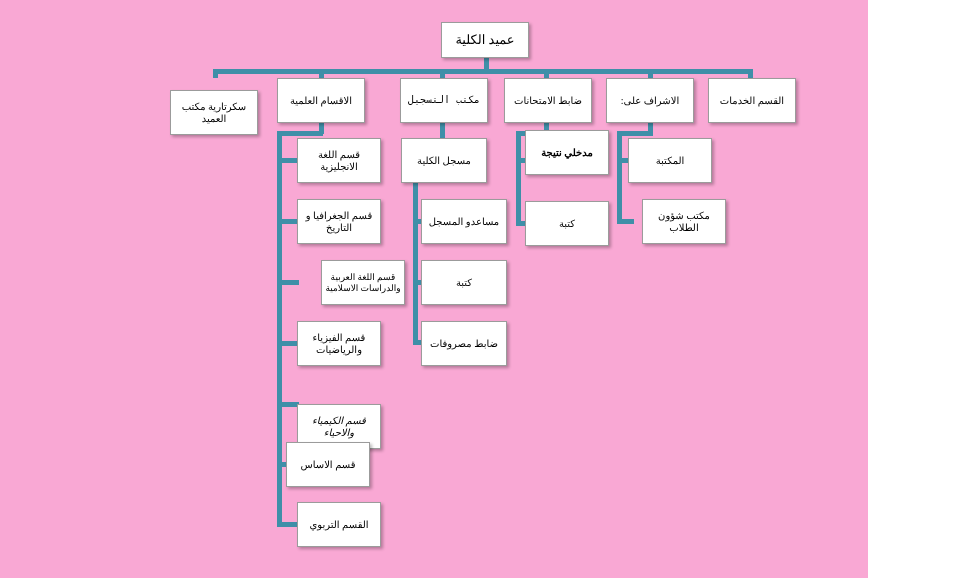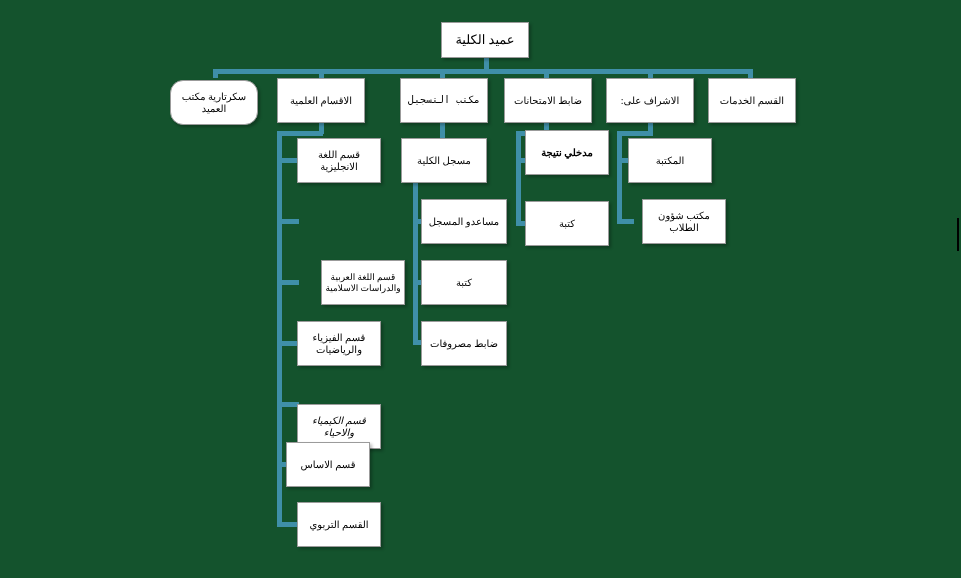--- a/index.html
+++ b/index.html
@@ -7,23 +7,23 @@
     margin: 0;
     padding: 0;
     background: #ffffff;
   }
   body {
     font-family: "Liberation Serif", "DejaVu Serif", serif;
     color: #000000;
   }
   #canvas {
     position: relative;
-    width: 961px;
+    width: 868px;
     height: 578px;
-    background: #14532d;
+    background: #f9a8d4;
     overflow: hidden;
   }
   .node {
     position: absolute;
     box-sizing: border-box;
     background: #ffffff;
     border: 1px solid #9b9b9b;
     box-shadow: 2px 2px 3px rgba(0,0,0,0.28);
     display: flex;
     align-items: center;
@@ -96,41 +96,44 @@
   <div class="connector" style="left:648px; top:122px; width:5px; height:14px;"></div>
   <div class="connector" style="left:617px; top:131px; width:5px; height:92px;"></div>
   <div class="connector" style="left:617px; top:131px; width:36px; height:5px;"></div>
   <div class="connector" style="left:617px; top:158px; width:17px; height:5px;"></div>
   <div class="connector" style="left:617px; top:219px; width:17px; height:5px;"></div>
 
   <div class="node" style="left:441px; top:22px; width:88px; height:36px;">
     <span>عميد الكلية</span>
   </div>
 
-  <div class="node small" style="left:170px; top:80px; width:88px; height:45px;border-radius:13px;">
+  <div class="node small" style="left:170px; top:90px; width:88px; height:45px;">
     <span>سكرتارية مكتب العميد</span>
   </div>
   <div class="node small" style="left:277px; top:78px; width:88px; height:45px;">
     <span>الاقسام العلمية</span>
   </div>
   <div class="node small" style="left:400px; top:78px; width:88px; height:45px;font-family:Liberation Mono, monospace;">
     <span>مكتب التسجيل</span>
   </div>
   <div class="node small" style="left:504px; top:78px; width:88px; height:45px;">
     <span>ضابط الامتحانات</span>
   </div>
   <div class="node small" style="left:606px; top:78px; width:88px; height:45px;">
     <span>الاشراف على:</span>
   </div>
   <div class="node small" style="left:708px; top:78px; width:88px; height:45px;">
     <span>القسم الخدمات</span>
   </div>
 
   <div class="node small" style="left:297px; top:138px; width:84px; height:45px;">
     <span>قسم اللغة الانجليزية</span>
+  </div>
+  <div class="node small" style="left:297px; top:199px; width:84px; height:45px;">
+    <span>قسم الجغرافيا و التاريخ</span>
   </div>
   <div class="node tiny" style="left:297px; top:260px; width:84px; height:45px;">
     <span>قسم اللغة العربية والدراسات الاسلامية</span>
   </div>
   <div class="node small" style="left:297px; top:321px; width:84px; height:45px;">
     <span>قسم الفيزياء والرياضيات</span>
   </div>
   <div class="node small" style="left:297px; top:404px; width:84px; height:45px;font-style:italic;">
     <span>قسم الكيمياء والاحياء</span>
   </div>

